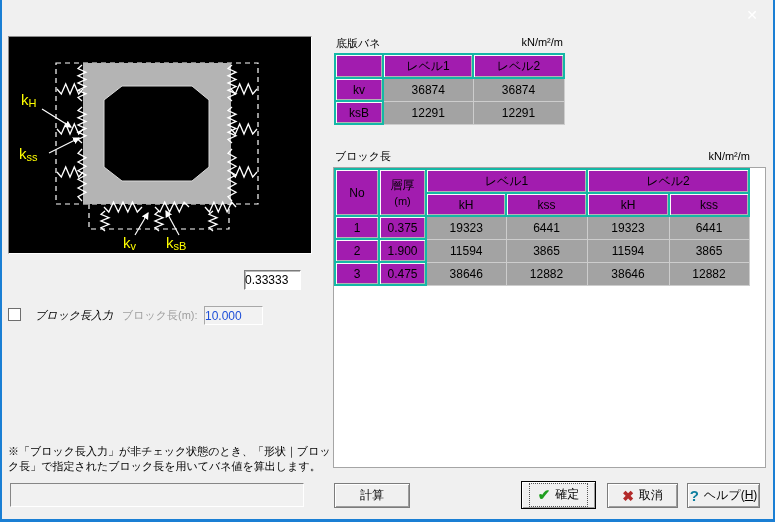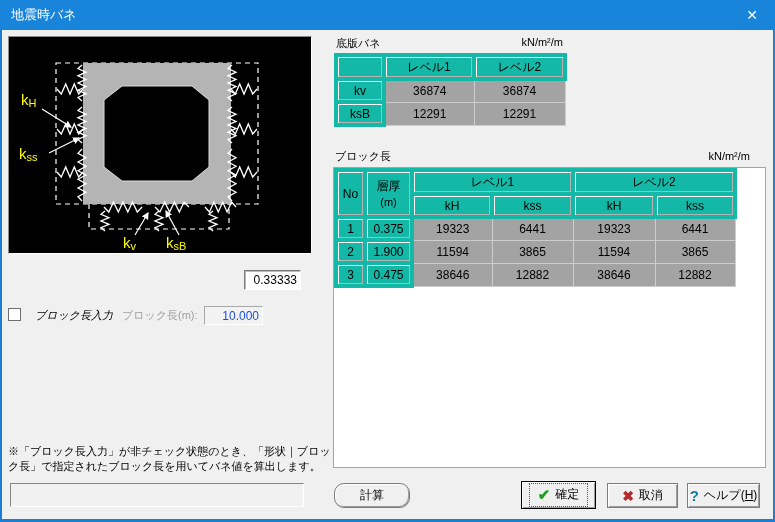--- a/index.html
+++ b/index.html
@@ -14,21 +14,21 @@
     color:#fff; font-size:13px; display:flex; align-items:center; padding-left:11px;
   }
   .close-btn{
     position:absolute; right:8px; top:3px; width:30px; height:24px; display:flex;
     align-items:center; justify-content:center; color:#fff; font-size:14px; cursor:default;
   }
   .abs{ position:absolute; }
   .lbl{ font-size:11px; color:#000; white-space:nowrap; }
   .dis{ color:#9e9e9e; }
   .inputbox{
-    position:absolute; background:#fff; font-size:12px; text-align:right; padding:2px 3px 12px 0;
+    position:absolute; background:#fff; font-size:12px; text-align:left; padding:2px 3px 12px 0;
     border-top:1px solid #7b7b7b; border-left:1px solid #7b7b7b;
     border-bottom:1px solid #fff; border-right:1px solid #fff;
     box-shadow: inset 1px 1px 0 #b9b9b9;
   }
   .inputbox.disabled{ background:#f2f2f2; color:#1d4ed8;
     border-top:1px solid #a8a8a8; border-left:1px solid #a8a8a8; box-shadow:none; }
   .checkbox{
     position:absolute; width:13px; height:13px; background:#fff; border:1px solid #6e6e6e;
   }
   .sunkenbox{
@@ -47,39 +47,36 @@
     display:flex; align-items:center; justify-content:center; gap:5px;
     border:1px dotted #555; padding:2px 8px 3px 8px;
   }
   .icon-check{ color:#1f9e1f; font-size:15px; font-weight:bold; line-height:1; }
   .icon-x{ color:#b22a2a; font-size:14px; font-weight:bold; line-height:1; }
   .icon-q{ color:#0d7e9e; font-size:15px; font-weight:bold; line-height:1; }
   .u{ text-decoration:underline; }
   table.grid{ border-collapse:collapse; position:absolute; font-size:12px; }
   table.grid td{ text-align:center; vertical-align:middle; padding:0; }
   td.fx{
-    background:#14b8a6; border:4px solid #14b8a6;
+    background:#a21caf; border:2px solid #14b8a6;
     box-shadow: inset 1px 1px 0 #fbfbfb, inset -1px -1px 0 #b3b3b3;
   }
   td.dc{ background:#a3a3a3; border:1px solid #cdcdcd; }
   .grid-outer{ border:1px solid #3a3a3a; }
   .grid-panel{ position:absolute; background:#fff; border:1px solid #a5a5a5; }
   .small2{ font-size:11px; line-height:11px; }
   .diagram{ position:absolute; background:#000;
     border-top:1px solid #8a8a8a; border-left:1px solid #8a8a8a;
     border-bottom:1px solid #fff; border-right:1px solid #fff; }
 </style>
 </head>
 <body>
 
 <div class="dialog">
 
-  <div class="titlebar">
-    <span>地震時バネ</span>
-  </div>
   <div class="close-btn">
     <span>✕</span>
   </div>
 
   <div class="diagram" style="left:8px; top:36px; width:304px; height:218px;">
     <svg width="302" height="216" viewBox="0 0 302 216">
       <defs>
         <marker id="arw" markerWidth="7" markerHeight="7" refX="5" refY="3" orient="auto">
           <path d="M0 0 L6 3 L0 6 z" fill="#ffffff"></path>
         </marker>
@@ -157,21 +154,21 @@
     </tr>
   </tbody>
     </table>
 
   <div class="abs lbl" style="left:335px; top:149px;">ブロック長</div>
   <div class="abs lbl" style="left:698px; top:150px; width:52px; text-align:right;">kN/m²/m</div>
   <div class="grid-panel" style="left:333px; top:167px; width:433px; height:301px;">
     <table class="grid" style="left:0; top:0;">
       <tbody>
           <tr>
-        <td class="fx" rowspan="2" style="width:29px;">No</td>
+        <td class="fx" rowspan="2" style="width:44px;">No</td>
         <td class="fx" rowspan="2" style="width:47px;">
           <span>層厚</span><br>
           <span class="small2">(m)</span>
         </td>
         <td class="fx" colspan="2" style="height:24px;">レベル1</td>
         <td class="fx" colspan="2">レベル2</td>
       </tr>
       <tr>
         <td class="fx" style="width:80px; height:23px;">kH</td>
         <td class="fx" style="width:81px;">kss</td>
@@ -199,21 +196,21 @@
         <td class="fx">0.475</td>
         <td class="dc">38646</td>
         <td class="dc">12882</td>
         <td class="dc">38646</td>
         <td class="dc">12882</td>
       </tr>
     </tbody>
       </table>
   </div>
 
-  <div class="btn" style="left:334px; top:483px; width:76px; height:25px;border-radius:10px;">
+  <div class="btn" style="left:334px; top:483px; width:76px; height:25px;">
     <span>計算</span>
   </div>
   <div class="btn default" style="left:521px; top:481px; width:75px; height:28px;">
     <span class="focus-rect">
       <span class="icon-check">✔</span>
       <span>確定</span>
     </span>
   </div>
   <div class="btn" style="left:607px; top:483px; width:71px; height:25px;">
     <span class="icon-x">✖</span>

